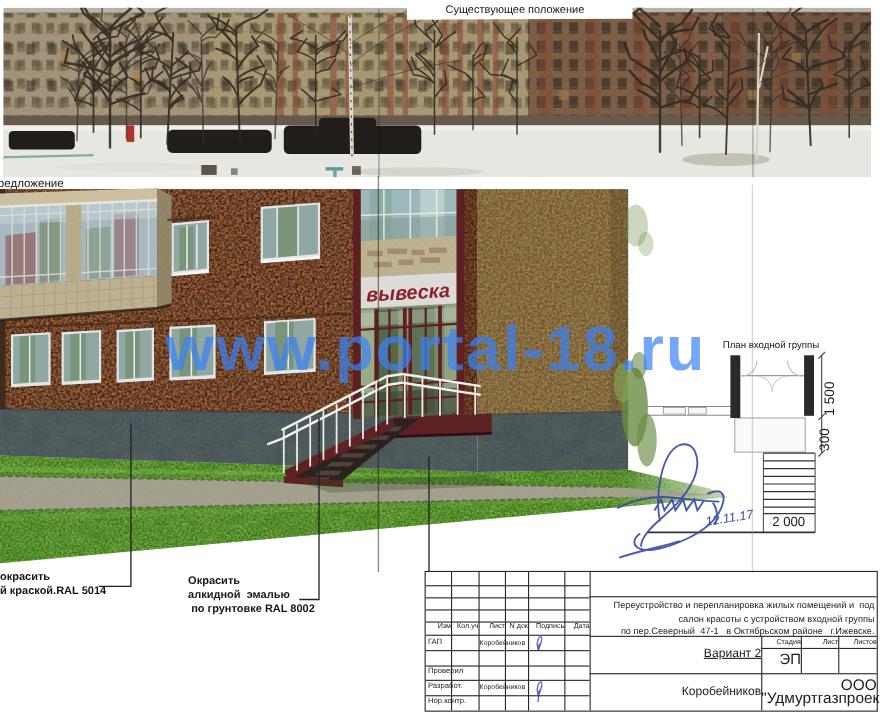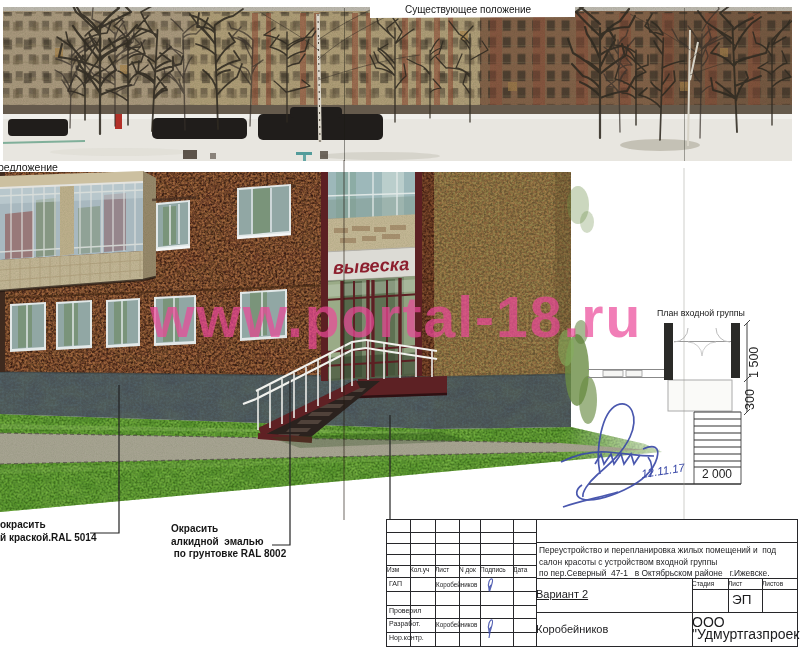--- a/index.html
+++ b/index.html
@@ -493,32 +493,32 @@
       <path d="M390,415 L390,520"></path>
     </g>
 
     <path d="M344,160 L344,520" stroke="#241a10" stroke-width="1.3" opacity="0.5"></path>
     <path d="M684,168 L684,519" stroke="#9a9a92" stroke-width="1.2" opacity="0.4"></path>
   </svg>
 
   <div class="abs" style="left:344px;top:8px;width:1px;height:153px;background:#1a1a14;opacity:0.45"></div>
   <div class="abs" style="left:684px;top:8px;width:1px;height:153px;background:#2a2a24;opacity:0.4"></div>
 
-  <div class="abs" style="left:150px;top:284px;font-size:57px;font-weight:bold;color:#ec4899;opacity:0.7;letter-spacing:2px;">www.portal-18.ru</div>
+  <div class="abs" style="left:150px;top:284px;font-size:57px;font-weight:bold;color:#3b82f6;opacity:0.7;letter-spacing:2px;">www.portal-18.ru</div>
 
   <div class="abs lbl" style="left:0px;top:518px;font-size:10px;font-weight:bold;line-height:13px;">окрасить<br>й краской.RAL 5014</div>
   <div class="abs lbl" style="left:171px;top:523px;font-size:10px;font-weight:bold;line-height:12.5px;">Окрасить<br>алкидной&nbsp; эмалью<br>&nbsp;по грунтовке RAL 8002</div>
   <div class="abs lbl" style="left:657px;top:308px;font-size:8.8px;font-weight:normal;">План входной группы</div>
 
   <style>
     #tblock{left:386px;top:519px;width:410px;height:126px;border:1.6px solid #27272a;}
     #tblock .h{position:absolute;background:#27272a;height:1px;}
     #tblock .v{position:absolute;background:#27272a;width:1px;}
     #tblock .t{position:absolute;color:#1c1c1e;white-space:nowrap;}
-    #tblock .c{text-align:left;}
+    #tblock .c{text-align:right;}
   </style>
   <div class="abs" id="tblock">
 
     <div class="v" style="left:23px;top:0;height:126px"></div>
     <div class="v" style="left:48px;top:0;height:126px"></div>
     <div class="v" style="left:72px;top:0;height:126px"></div>
     <div class="v" style="left:93px;top:0;height:126px"></div>
     <div class="v" style="left:126px;top:0;height:126px"></div>
     <div class="v" style="left:149px;top:0;height:126px"></div>
 
@@ -552,21 +552,21 @@
     <div class="t" style="left:2px;top:87px;font-size:7px">Проверил</div>
     <div class="t" style="left:2px;top:100px;font-size:7px">Разработ.</div>
     <div class="t" style="left:49px;top:101px;font-size:6.3px">Коробейников</div>
     <div class="t" style="left:2px;top:114px;font-size:7px">Нор.контр.</div>
 
     <div class="t c" style="left:152px;top:25px;width:256px;font-size:8.4px;line-height:11.5px;">Переустройство и перепланировка жилых помещений и&nbsp; под<br>салон красоты с устройством входной группы<br>по пер.Северный&nbsp; 47-1&nbsp;&nbsp; в Октябрьском районе&nbsp;&nbsp; г.Ижевске.</div>
     <div class="t c" style="left:149px;top:68px;width:156px;font-size:11px;text-decoration:underline;">Вариант 2</div>
     <div class="t c" style="left:305px;top:60px;width:36px;font-size:6.5px">Стадия</div>
     <div class="t c" style="left:341px;top:60px;width:34px;font-size:6.5px">Лист</div>
     <div class="t c" style="left:375px;top:60px;width:35px;font-size:6.5px">Листов</div>
-    <div class="t c" style="left:305px;top:72px;width:36px;font-size:13.5px;padding-left:40px;">ЭП</div>
+    <div class="t c" style="left:305px;top:72px;width:36px;font-size:13.5px;">ЭП</div>
     <div class="t c" style="left:149px;top:103px;width:156px;font-size:11px;">Коробейников</div>
     <div class="t c" style="left:305px;top:97px;width:105px;font-size:14px;line-height:11.5px;white-space:normal;">ООО<br>"Удмуртгазпроект"</div>
 
     <svg style="position:absolute;left:88px;top:56px" width="33" height="70" viewBox="0 0 33 70">
       <g stroke="#3b4aa8" stroke-width="1.2" fill="none" opacity="0.85">
         <path d="M14,13 C12,8 15,2 17,3 C19,4 16,10 15,14 C14,17 13,12 16,9"></path>
         <path d="M14,55 C12,50 15,43 17,44 C19,45 16,52 15,56 C14,60 13,54 16,51 M15,56 L14,62"></path>
       </g>
     </svg>
   </div>

